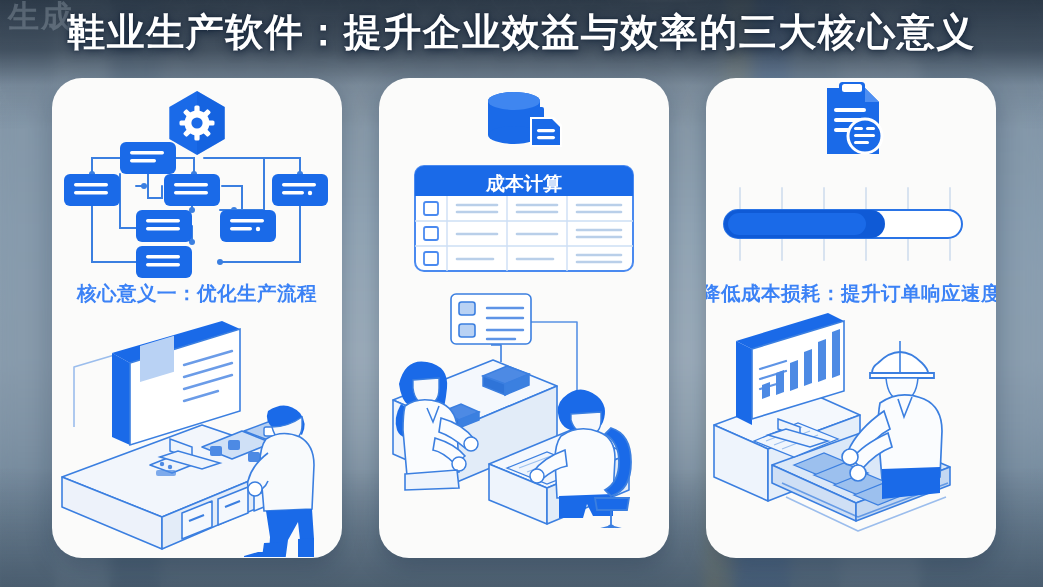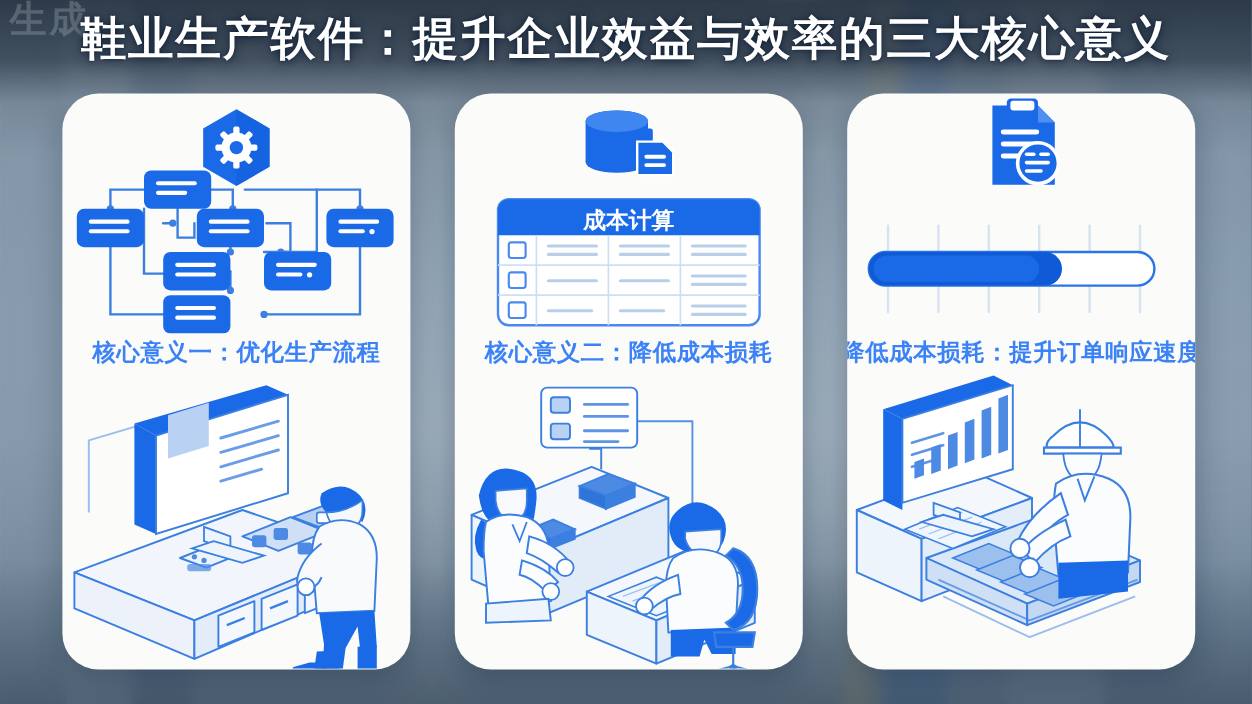--- a/index.html
+++ b/index.html
@@ -327,21 +327,20 @@
               <path d="M162,71 H206"></path>
             <path d="M42,93 H78"></path>
             <path d="M102,93 H138"></path>
             <path d="M162,89 H206"></path>
               <path d="M162,96 H206"></path>
           </g>
         </g>
       </svg>
     </div>
 
-    <div class="caption">核心意义二：降低成本损耗</div>
 
     <div class="bottom-art">
       <svg width="290" height="250" viewBox="0 0 290 250">
         <g stroke="#3b7fe0" stroke-width="1.6" fill="none" stroke-linejoin="round">
 
           <rect x="72" y="16" width="80" height="50" rx="5" fill="#ffffff"></rect>
           <path d="M152,44 L198,44 L198,126" opacity=".85"></path>
           <rect x="80" y="24" width="16" height="13" rx="2.5" fill="#b9d2f4"></rect>
           <rect x="80" y="46" width="16" height="13" rx="2.5" fill="#b9d2f4"></rect>
           <path d="M112,67 L122,67 L122,84"></path>

